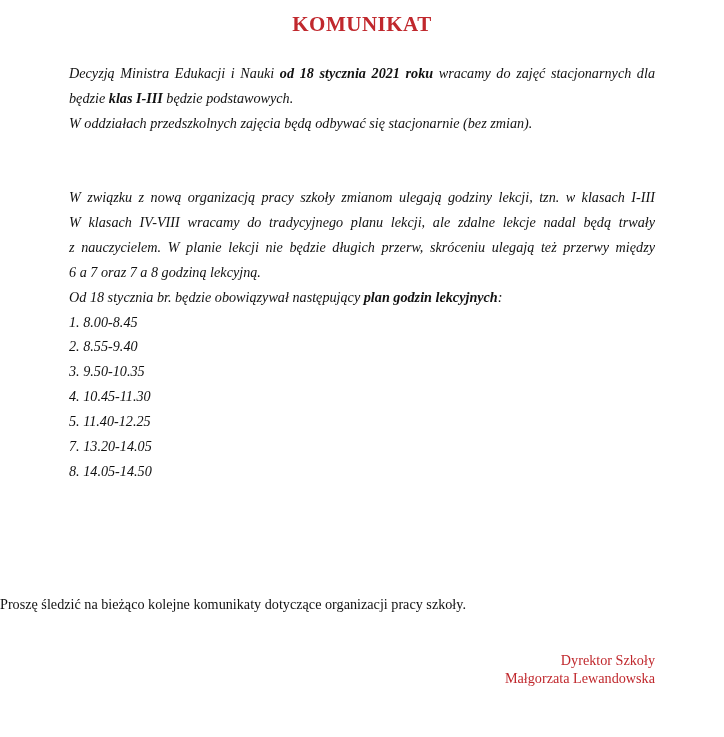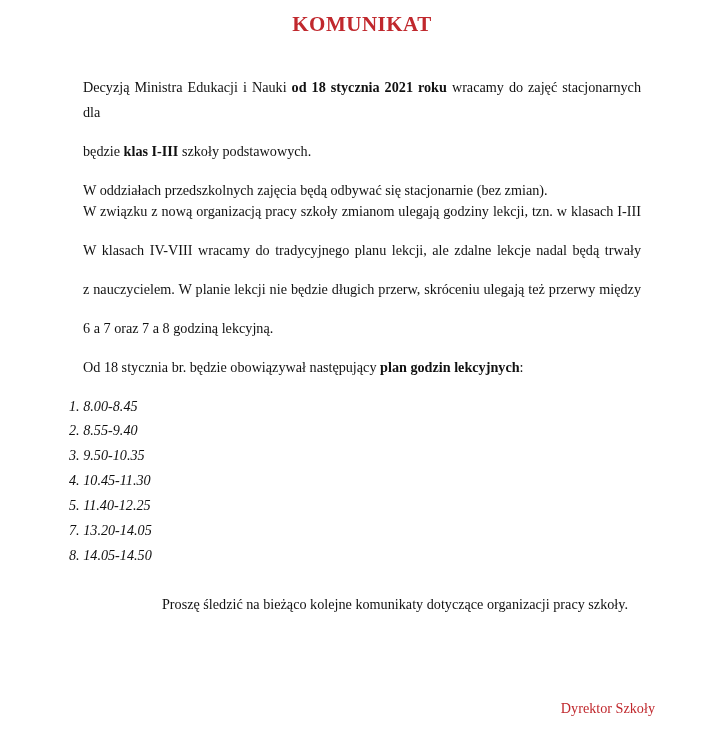--- a/index.html
+++ b/index.html
@@ -39,21 +39,22 @@
       left: 69px;
       width: 586px;
       font-size: 14.2px;
       line-height: 24.9px;
     }
     .block-1 { top: 61px; }
     .block-2 { top: 185px; }
     .line {
       display: block;
       white-space: nowrap;
-      margin: 14px;
+      margin: 0;
+      font-style: italic;
     }
     .justify {
       text-align: justify;
       text-align-last: justify;
       white-space: normal;
     }
     b { font-weight: bold; }
     .schedule {
       list-style: none;
       margin: 0;
@@ -62,45 +63,45 @@
     .schedule li {
       display: block;
       white-space: nowrap;
       font-style: italic;
     }
     .closing {
       position: absolute;
       top: 596px;
       left: 0;
       width: 628px;
-      text-align: right;
+      text-align: left;
       font-size: 14.2px;
       margin: 0;
     }
     .signature {
       position: absolute;
       top: 651px;
       right: 69px;
       text-align: right;
       color: #c0282d;
       font-size: 14.2px;
       line-height: 18px;
     }
-    .signature span { display: block; margin-top: 48px; }
+    .signature span { display: block; }
   </style>
 </head>
 <body>
 
 <div class="page">
 
   <h1 class="title">KOMUNIKAT</h1>
 
   <div class="body-block block-1">
     <p class="line justify"><span>Decyzją Ministra Edukacji i Nauki </span><b>od 18 stycznia 2021 roku</b><span> wracamy do zajęć stacjonarnych dla</span></p>
-    <p class="line"><span>będzie </span><b>klas I-III</b><span> szkoły podstawowych.</span></p>
+    <p class="line"><span>będzie </span><b>klas I-III</b><span> będzie podstawowych.</span></p>
     <p class="line">W oddziałach przedszkolnych zajęcia będą odbywać się stacjonarnie (bez zmian).</p>
   </div>
 
   <div class="body-block block-2">
     <p class="line justify">W związku z nową organizacją pracy szkoły zmianom ulegają godziny lekcji, tzn. w klasach I-III</p>
     <p class="line justify">W klasach IV-VIII wracamy do tradycyjnego planu lekcji, ale zdalne lekcje nadal będą trwały</p>
     <p class="line justify">z nauczycielem. W planie lekcji nie będzie długich przerw, skróceniu ulegają też przerwy między</p>
     <p class="line">6 a 7 oraz 7 a 8 godziną lekcyjną.</p>
     <p class="line"><span>Od 18 stycznia br. będzie obowiązywał następujący </span><b>plan godzin lekcyjnych</b><span>:</span></p>
 
@@ -112,15 +113,16 @@
       <li>5. 11.40-12.25</li>
       <li>7. 13.20-14.05</li>
       <li>8. 14.05-14.50</li>
     </ul>
   </div>
 
   <p class="closing">Proszę śledzić na bieżąco kolejne komunikaty dotyczące organizacji pracy szkoły.</p>
 
   <div class="signature">
     <span>Dyrektor Szkoły</span>
+    <span>Małgorzata Lewandowska</span>
   </div>
 
 </div>
 
 </body></html>

